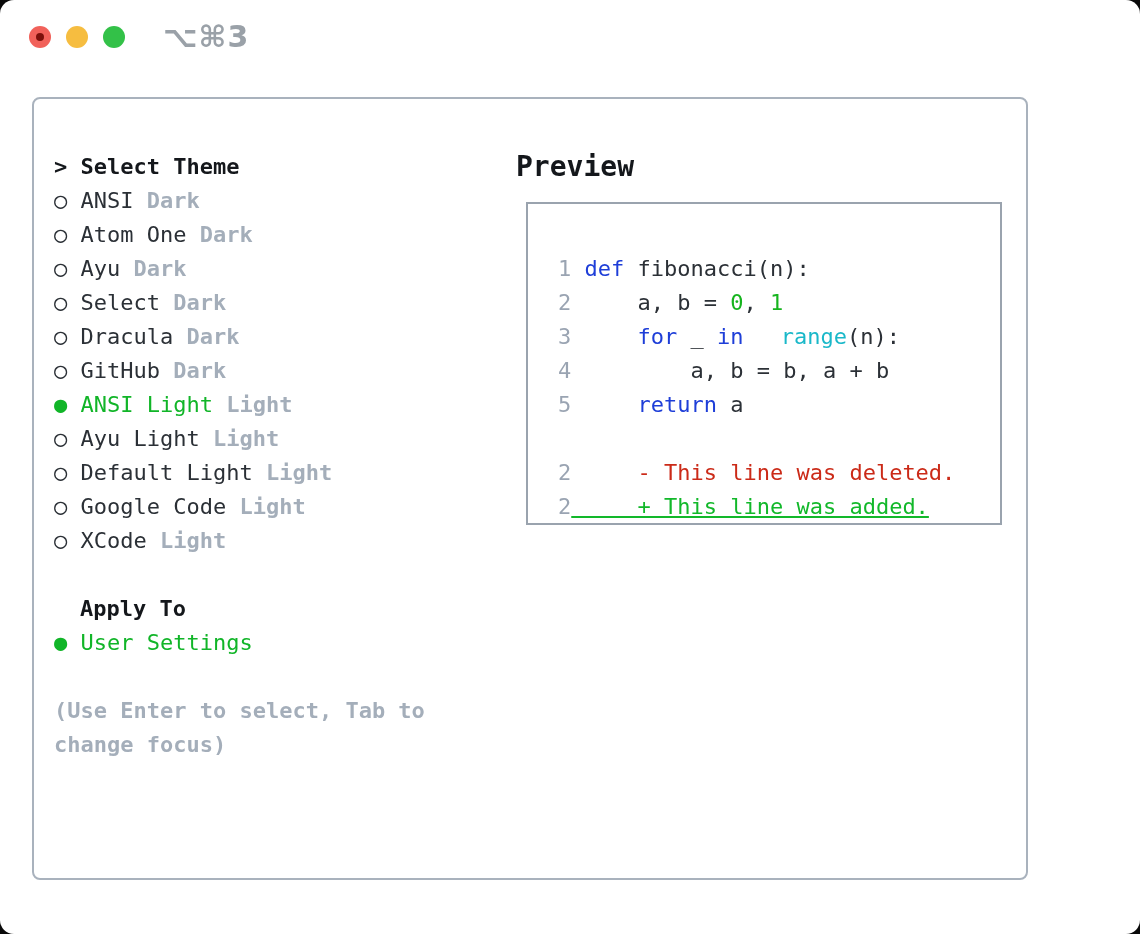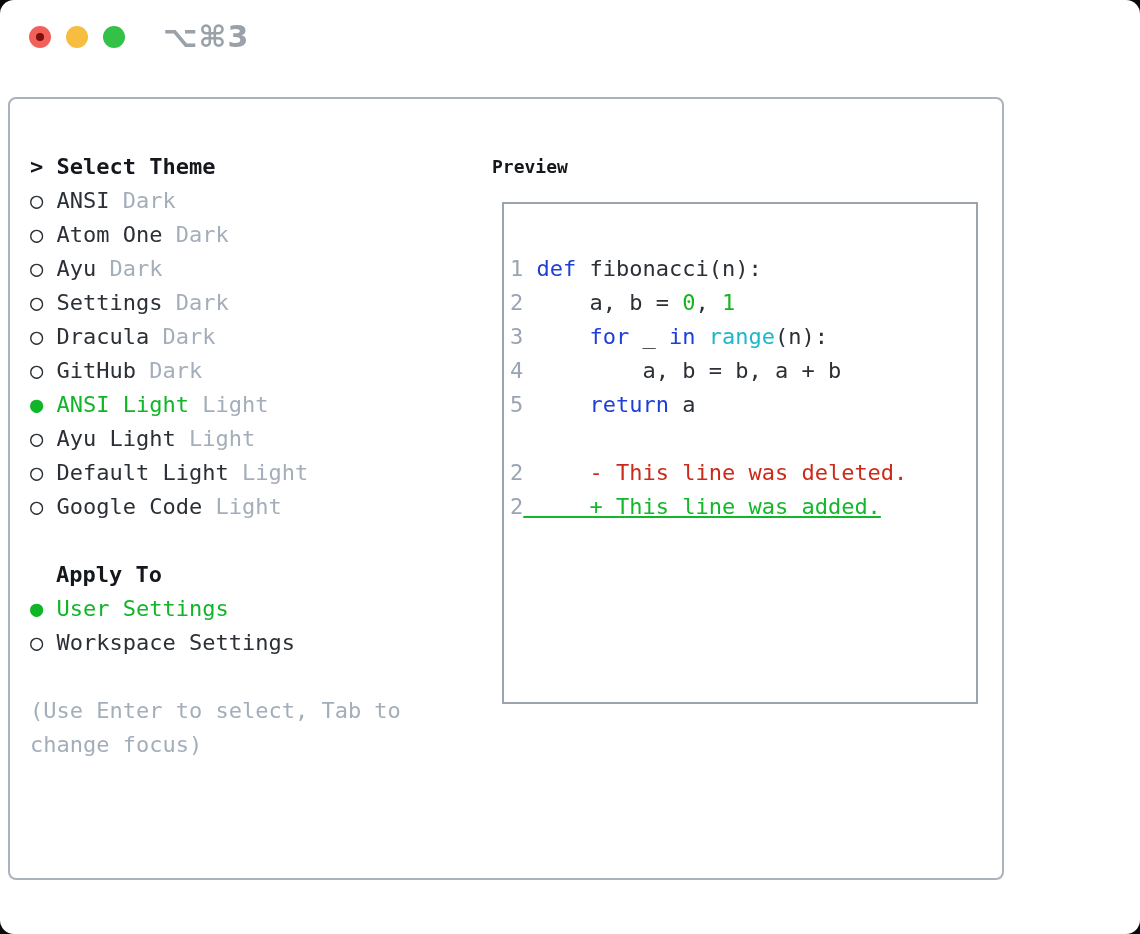--- a/index.html
+++ b/index.html
@@ -13,31 +13,31 @@
   *{margin:0;padding:0;box-sizing:border-box;}
   html,body{width:1140px;height:934px;}
   body{background:var(--page-bg);font-family:"DejaVu Sans Mono",monospace;overflow:hidden;}
   .window{position:absolute;left:0;top:0;width:1140px;height:934px;background:var(--window-bg);border-radius:14px;}
   .traffic{position:absolute;top:26px;width:22px;height:22px;border-radius:50%;}
   .t-close{left:29px;background:var(--tl-close);}
   .t-dot{position:absolute;left:7px;top:7px;width:8px;height:8px;border-radius:50%;background:var(--tl-close-dot);}
   .t-min{left:66px;background:var(--tl-min);}
   .t-zoom{left:103px;background:var(--tl-zoom);}
   .win-title{position:absolute;left:163px;top:18px;font-family:"DejaVu Sans",sans-serif;font-weight:700;font-size:30px;line-height:38px;color:var(--title);letter-spacing:1px;}
-  .content-box{position:absolute;left:8px;top:97px;width:996px;height:783px;border:2px solid var(--border-outer);border-radius:8px;background:var(--window-bg);}
+  .content-box{position:absolute;left:32px;top:97px;width:996px;height:783px;border:2px solid var(--border-outer);border-radius:8px;background:var(--window-bg);}
   .left-col{position:absolute;left:20px;top:51px;}
   .line{height:34px;line-height:34px;font-size:22px;white-space:pre;color:var(--fg);}
   .bold{font-weight:700;color:var(--header);}
   .bold span{color:var(--header);}
   .indent2{padding-left:26px;}
-  .c-fg{color:var(--fg);} .c-muted{color:var(--muted);} .c-sel{color:var(--green);}
+  .c-fg{color:var(--fg);} .c-muted{color:var(--muted);font-weight:bold;} .c-sel{color:var(--green);}
   .c-lineno{color:var(--lineno);} .c-kw{color:var(--kw);} .c-lit{color:var(--lit);}
-  .c-fn{color:var(--fn);} .c-ctx{color:var(--ctx);} .c-del{color:var(--del);} .c-add{color:var(--add);text-decoration:underline;}
-  .preview-header{position:absolute;left:482px;top:51px;height:34px;line-height:34px;font-size:18px;font-weight:700;color:var(--header);white-space:pre;}
-  .preview-box{position:absolute;left:492px;top:103px;width:476px;height:502px;border:2px solid var(--border-preview);background:var(--window-bg);}
+  .c-fn{color:var(--fn);margin-left:24px;} .c-ctx{color:var(--ctx);} .c-del{color:var(--del);} .c-add{color:var(--add);text-decoration:underline;}
+  .preview-header{position:absolute;left:482px;top:51px;height:34px;line-height:34px;font-size:28px;font-weight:700;color:var(--header);white-space:pre;}
+  .preview-box{position:absolute;left:492px;top:103px;width:476px;height:323px;border:2px solid var(--border-preview);background:var(--window-bg);padding-left:24px;}
   .preview-code{padding:48px 0 0 6px;}
 </style>
 </head>
 <body>
 
 <div class="window">
 
   <div class="traffic t-close">
       <span class="t-dot"></span>
     </div>
@@ -46,33 +46,33 @@
   <div class="win-title">⌥⌘3</div>
 
   <div class="content-box">
 
     <div class="left-col">
       <div class="line bold"><span>&gt; </span><span>Select Theme</span></div>
       <div>
           <div class="line"><span class="c-fg">○ </span><span class="c-fg">ANSI </span><span class="c-muted">Dark</span></div>
           <div class="line"><span class="c-fg">○ </span><span class="c-fg">Atom One </span><span class="c-muted">Dark</span></div>
           <div class="line"><span class="c-fg">○ </span><span class="c-fg">Ayu </span><span class="c-muted">Dark</span></div>
-          <div class="line"><span class="c-fg">○ </span><span class="c-fg">Settings </span><span class="c-muted">Dark</span></div>
+          <div class="line"><span class="c-fg">○ </span><span class="c-fg">Select </span><span class="c-muted">Dark</span></div>
           <div class="line"><span class="c-fg">○ </span><span class="c-fg">Dracula </span><span class="c-muted">Dark</span></div>
           <div class="line"><span class="c-fg">○ </span><span class="c-fg">GitHub </span><span class="c-muted">Dark</span></div>
           <div class="line"><span class="c-sel">● </span><span class="c-sel">ANSI Light </span><span class="c-muted">Light</span></div>
           <div class="line"><span class="c-fg">○ </span><span class="c-fg">Ayu Light </span><span class="c-muted">Light</span></div>
           <div class="line"><span class="c-fg">○ </span><span class="c-fg">Default Light </span><span class="c-muted">Light</span></div>
           <div class="line"><span class="c-fg">○ </span><span class="c-fg">Google Code </span><span class="c-muted">Light</span></div>
+          <div class="line"><span class="c-fg">○ </span><span class="c-fg">XCode </span><span class="c-muted">Light</span></div>
         </div>
       <div class="line"></div>
       <div class="line bold indent2"><span>Apply To</span></div>
       <div>
           <div class="line"><span class="c-sel">● </span><span class="c-sel">User Settings</span></div>
-          <div class="line"><span class="c-fg">○ </span><span class="c-fg">Workspace Settings</span></div>
         </div>
       <div class="line"></div>
       <div class="line c-muted">(Use Enter to select, Tab to</div>
       <div class="line c-muted">change focus)</div>
     </div>
 
     <div class="preview-header">Preview</div>
 
     <div class="preview-box">
       <div class="preview-code">

